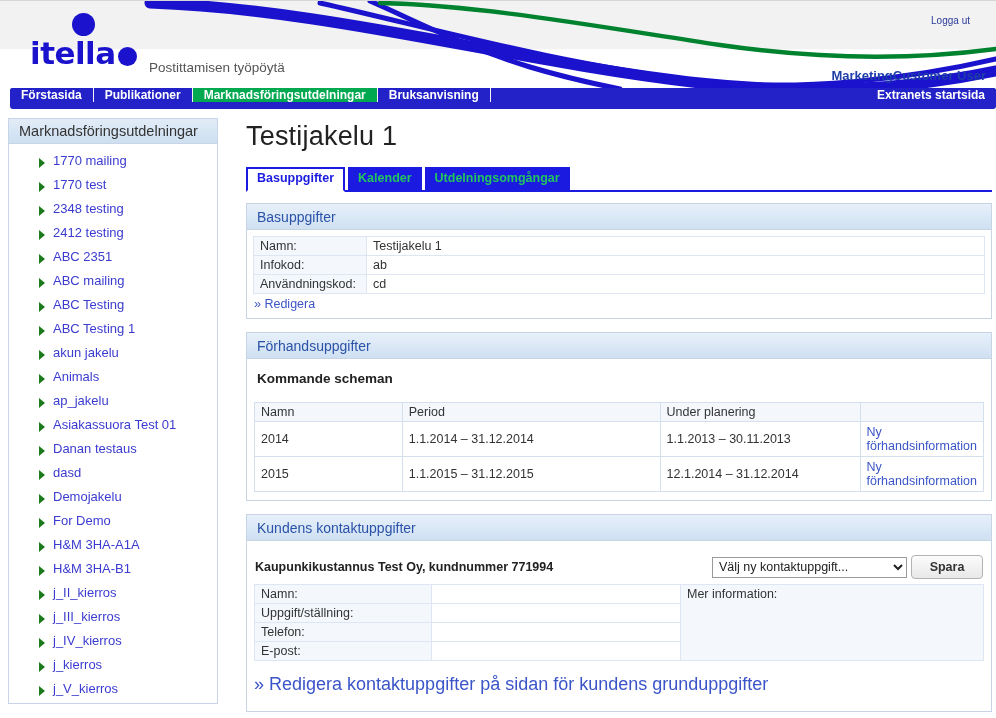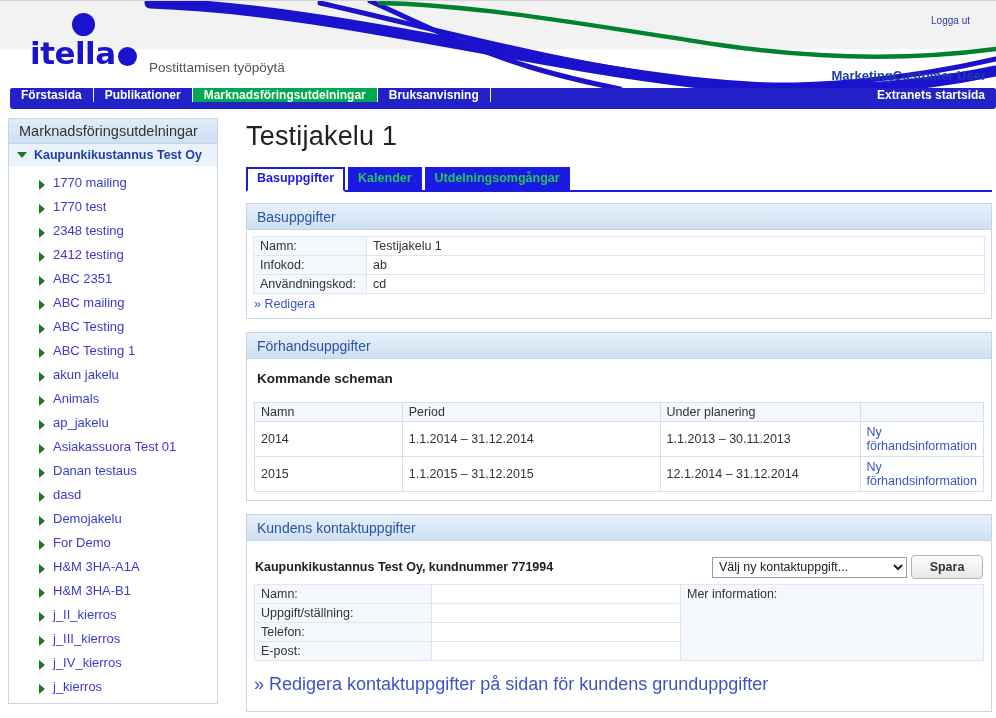--- a/index.html
+++ b/index.html
@@ -358,24 +358,20 @@
     <div class="nav-item">Bruksanvisning</div>
     <div class="nav-spacer"></div>
     <div class="nav-item right">Extranets startsida</div>
   </div>
 
   <div id="body-wrap">
 
     <div id="sidebar">
       <div id="sidebar-title">Marknadsföringsutdelningar</div>
 
-      <div class="tree-root">
-        <span class="tri-down"></span>
-        <span class="tree-root-label">Kaupunkikustannus Test Oy</span>
-      </div>
 
       <div id="sidebar-items">
           <div class="tree-child">
             <span class="tri-right"></span>
             <span class="tree-child-label">1770 mailing</span>
           </div>
           <div class="tree-child">
             <span class="tri-right"></span>
             <span class="tree-child-label">1770 test</span>
           </div>

